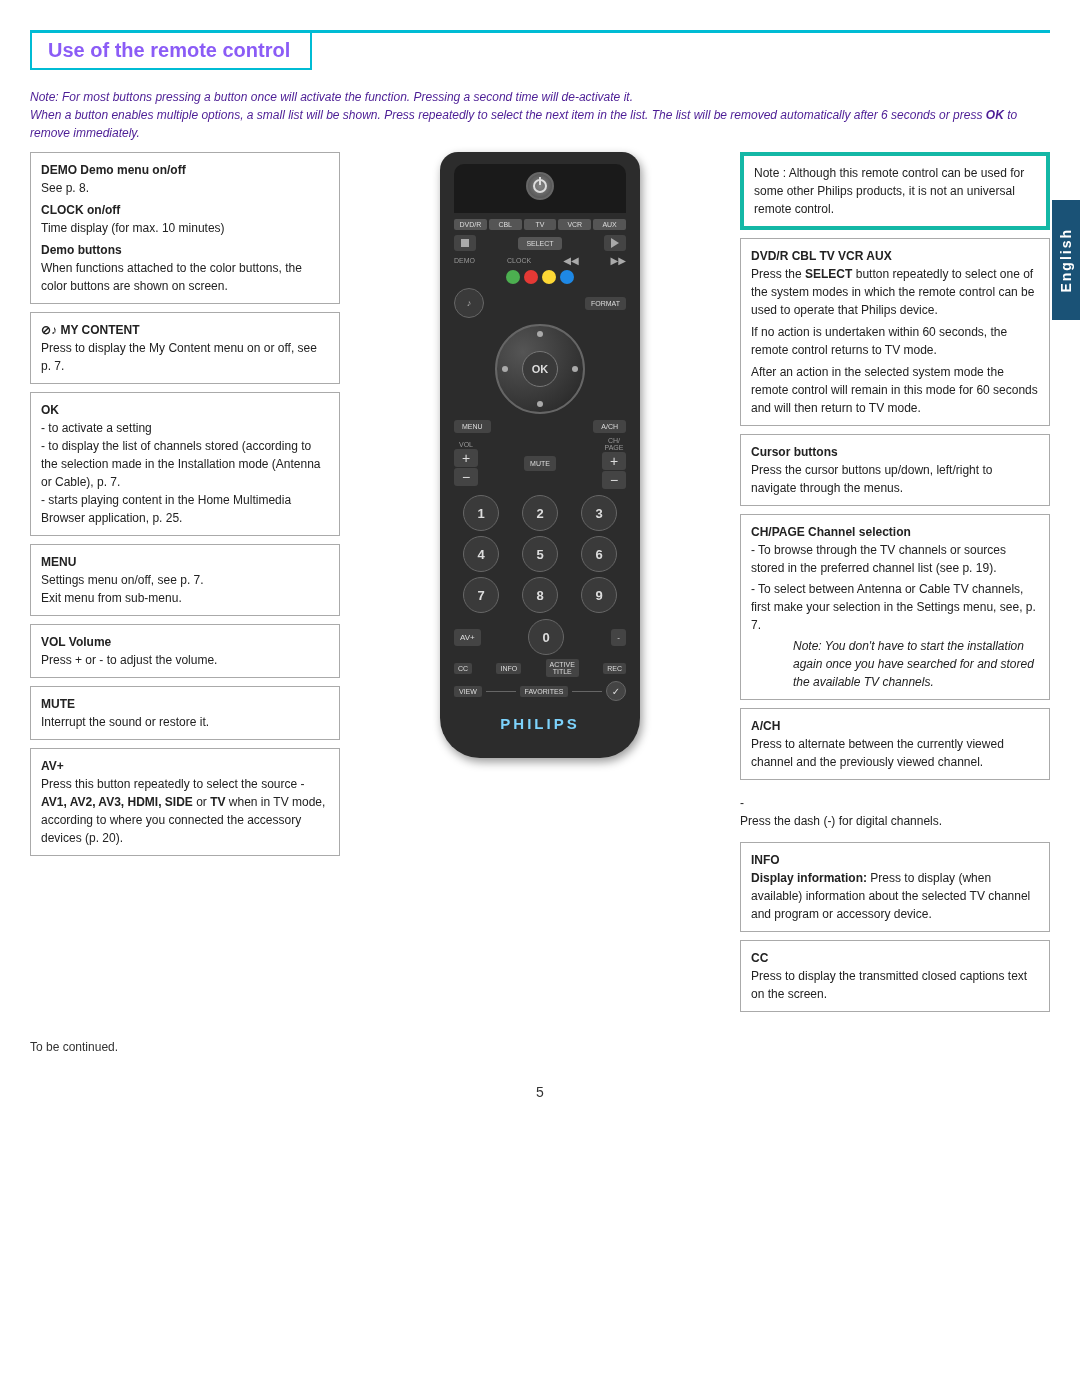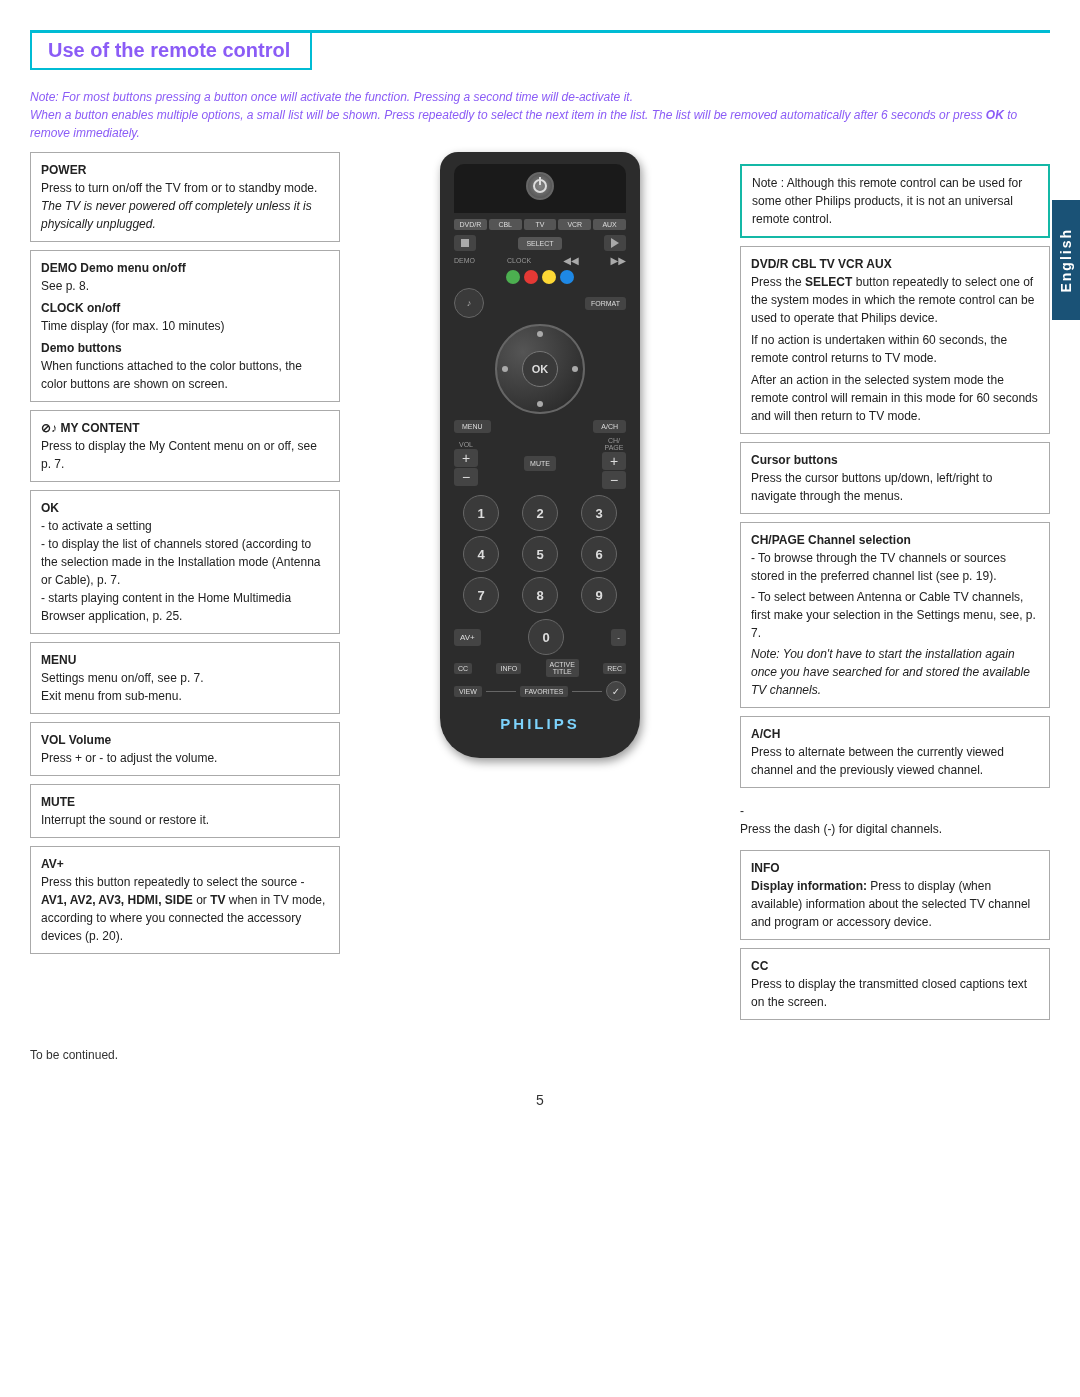--- a/index.html
+++ b/index.html
@@ -54,21 +54,21 @@
     .title-box h1 {
       font-size: 20px;
       font-weight: bold;
       color: #8b5cf6;
     }
 
     .note-text {
       margin: 18px 30px 10px 30px;
       font-size: 12px;
       font-style: italic;
-      color: #8b5cf6;
+      color: #4c1d95;
       line-height: 1.5;
     }
 
     
     .main-content {
       display: flex;
       margin: 10px 30px 0 30px;
       gap: 0;
     }
 
@@ -452,26 +452,25 @@
       padding: 10px 0 6px 0;
       font-size: 15px;
       font-weight: bold;
       color: #7dd3fc;
       letter-spacing: 3px;
       font-family: 'Arial Black', sans-serif;
     }
 
     
     .note-right {
-      border: 2px solid #14b8a6;
+      border: 4px solid #14b8a6;
       padding: 8px 10px;
       margin-bottom: 8px;
       font-size: 12px;
       line-height: 1.5;
-      margin-top: 12px;
     }
 
     
     .page-num {
       text-align: center;
       margin: 30px 0 10px 0;
       font-size: 14px;
       color: #333;
     }
 
@@ -510,25 +509,20 @@
 <div class="note-text">
   <span>Note: For most buttons pressing a button once will activate the function. Pressing a second time will de-activate it.<br>
   When a button enables multiple options, a small list will be shown. Press repeatedly to select the next item in the list. The list will be removed automatically after 6 seconds or press <strong>OK</strong> to remove immediately.</span>
 </div>
 
 
 <div class="main-content">
 
   <div class="left-col">
 
-    <div class="info-box">
-      <div class="label">POWER</div>
-      <div>Press to turn on/off the TV from or to standby mode.</div>
-      <div class="italic">The TV is never powered off completely unless it is physically unplugged.</div>
-    </div>
 
     <div class="info-box">
       <div class="label">DEMO   Demo menu on/off</div>
       <div>See p. 8.</div>
       <div style="margin-top:4px;"><span class="label">CLOCK on/off</span></div>
       <div>Time display (for max. 10 minutes)</div>
       <div style="margin-top:4px;"><span class="label">Demo buttons</span></div>
       <div>When functions attached to the color buttons, the color buttons are shown on screen.</div>
     </div>
 
@@ -700,21 +694,21 @@
 
     <div class="info-box">
       <div class="label">Cursor buttons</div>
       <div>Press the cursor buttons up/down, left/right to navigate through the menus.</div>
     </div>
 
     <div class="info-box">
       <div class="label">CH/PAGE  Channel selection</div>
       <div>- To browse through the TV channels or sources stored in the preferred channel list (see p. 19).</div>
       <div style="margin-top:3px;">- To select between Antenna or Cable TV channels, first make your selection in the Settings menu, see, p. 7.</div>
-      <div class="italic" style="margin-top:3px;">Note: You don't have to start the installation again once you have searched for and stored the available TV channels.</div>
+      <div class="italic" style="margin-top:3px;margin-left:42px;">Note: You don't have to start the installation again once you have searched for and stored the available TV channels.</div>
     </div>
 
     <div class="info-box">
       <div class="label">A/CH</div>
       <div>Press to alternate between the currently viewed channel and the previously viewed channel.</div>
     </div>
 
     <div class="no-border-section">
       <div>-</div>
       <div>Press the dash (-) for digital channels.</div>

